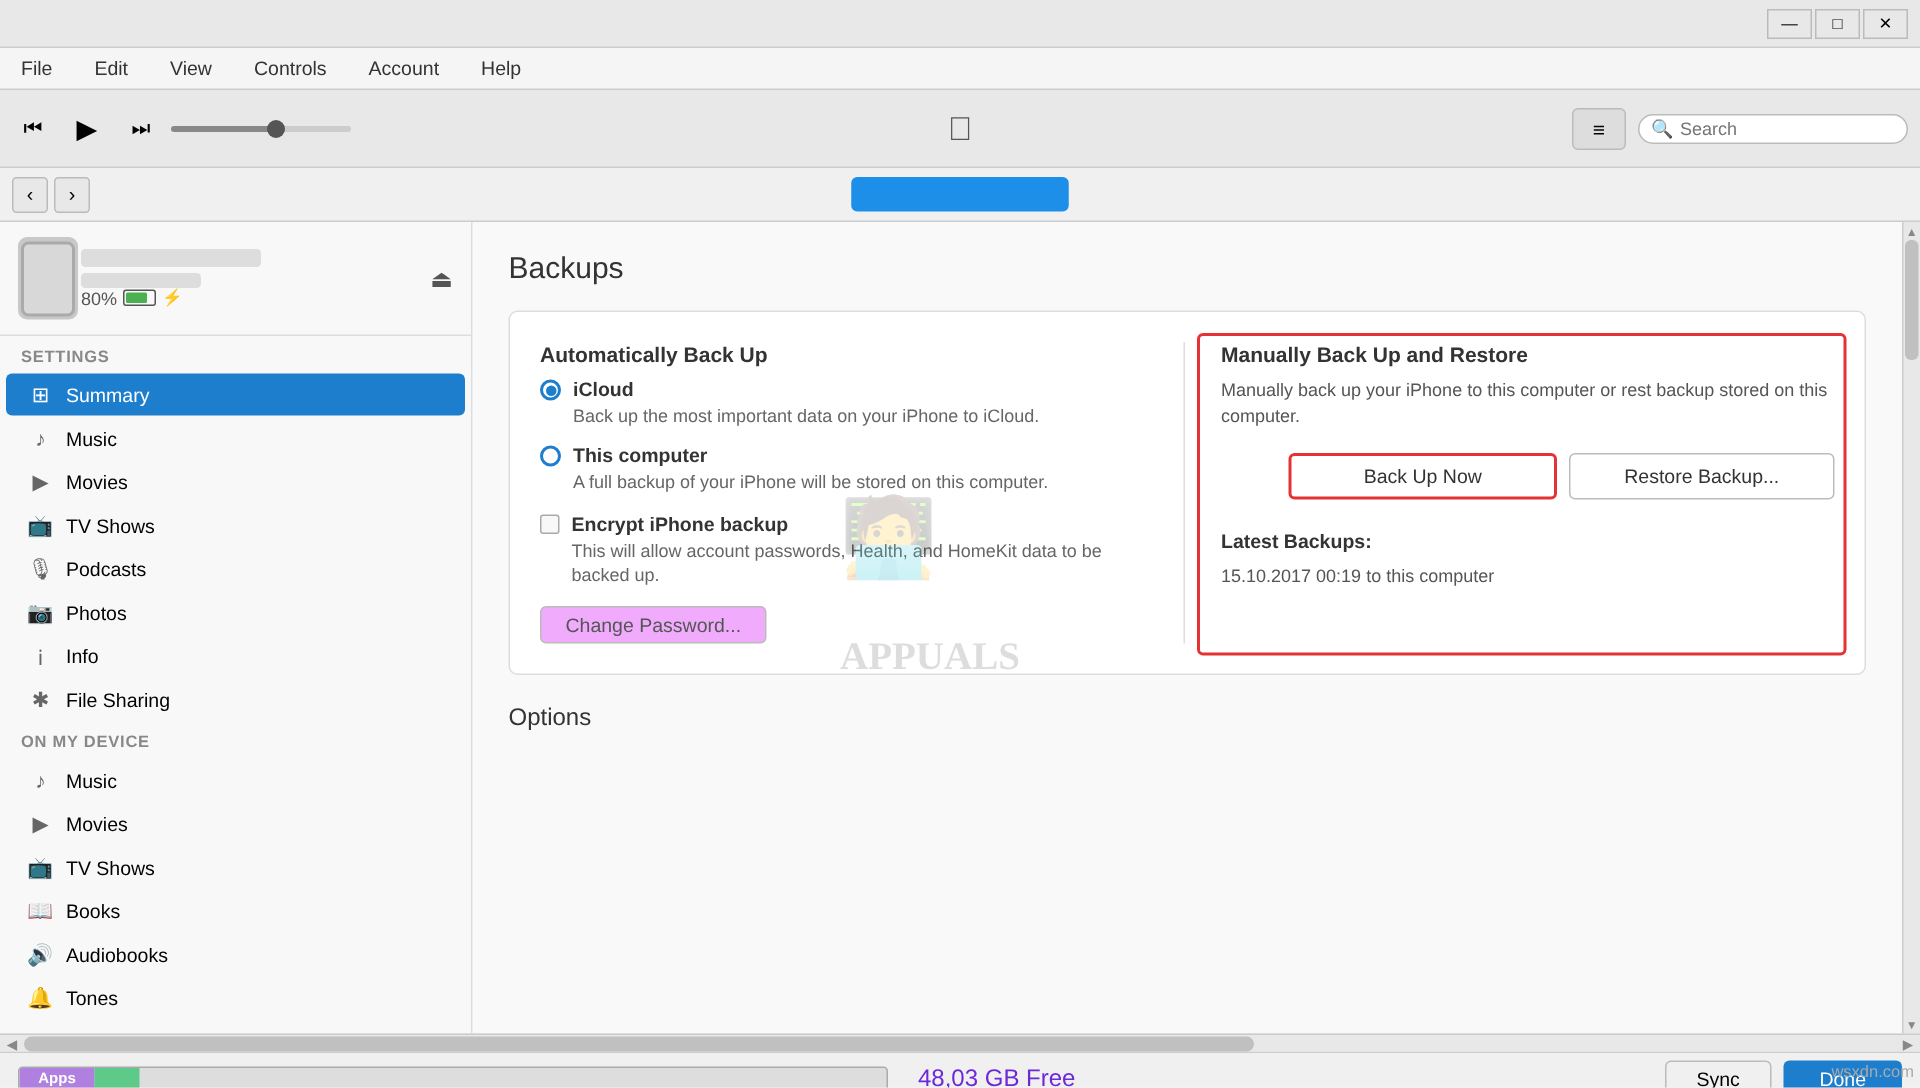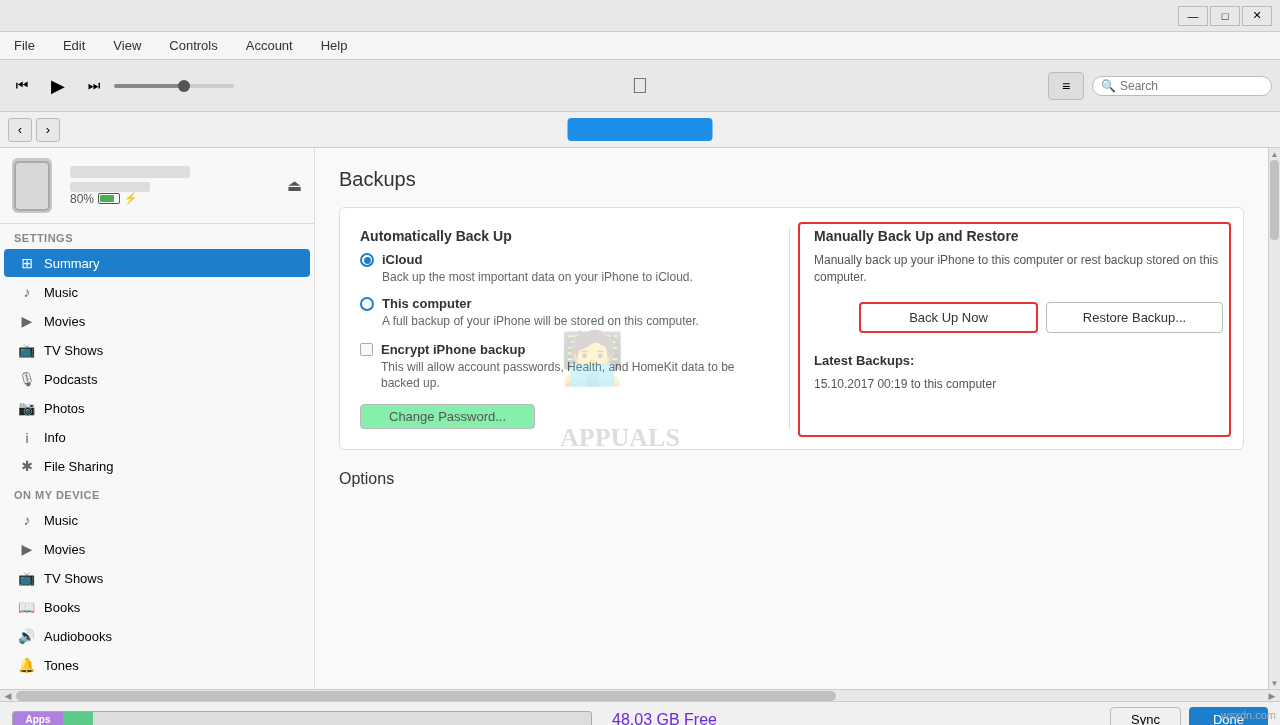--- a/index.html
+++ b/index.html
@@ -186,21 +186,21 @@
       width: 315px;
       background: #f8f8f8;
       border-right: 1px solid #ddd;
       overflow-y: auto;
       flex-shrink: 0;
     }
     .device-info {
       padding: 10px 12px;
       display: flex;
       align-items: center;
-      gap: 18px;
+      gap: 2px;
       border-bottom: 1px solid #ddd;
     }
     .device-icon {
       width: 40px;
       height: 55px;
       background: #c8c8c8;
       border-radius: 6px;
       display: flex;
       align-items: center;
       justify-content: center;
@@ -415,24 +415,24 @@
       color: #333;
     }
     .encrypt-desc {
       font-size: 12px;
       color: #666;
       margin-top: 2px;
       line-height: 1.4;
     }
 
     .change-password-btn {
-      background: #86efac;
+      background: #f0abfc;
       border: 1px solid #bbb;
       border-radius: 4px;
-      padding: 4px 28px;
+      padding: 4px 16px;
       font-size: 13px;
       cursor: pointer;
       color: #555;
     }
 
     
     .watermark {
       position: absolute;
       top: 120px;
       left: 220px;

